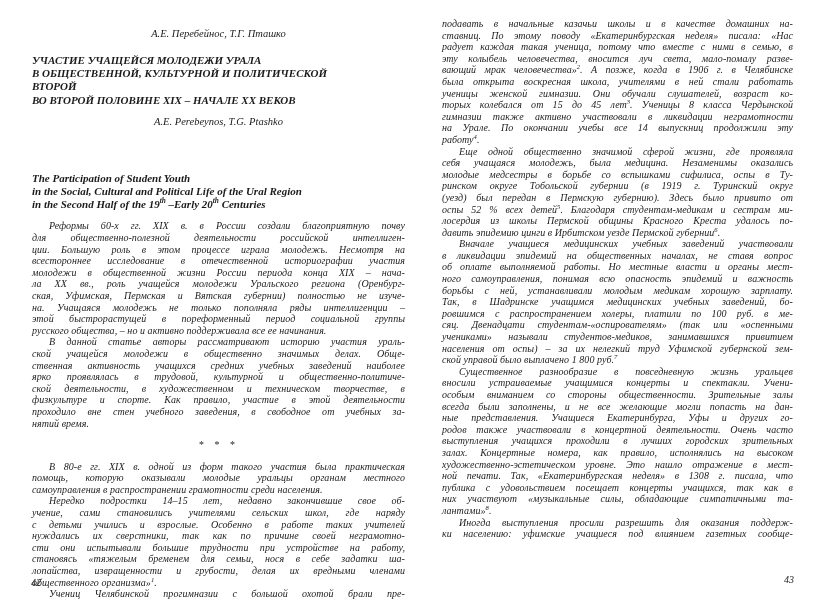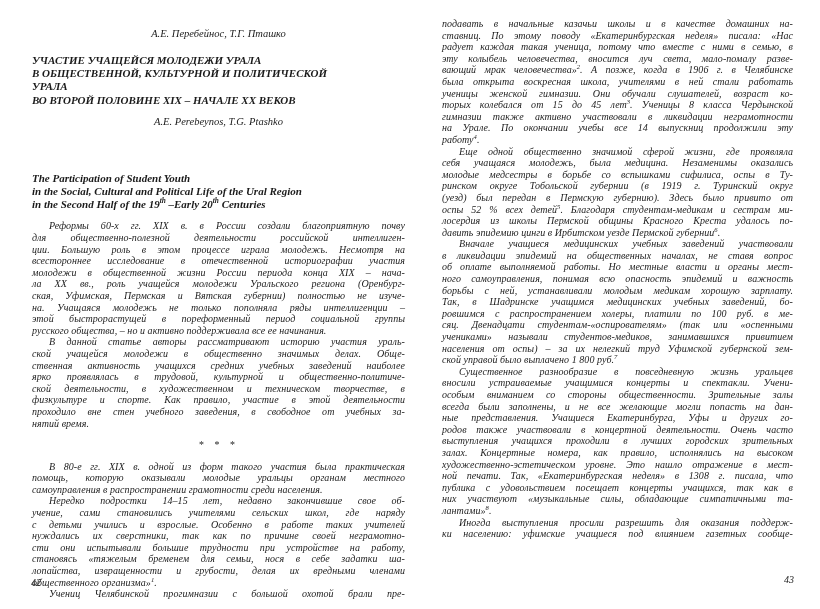--- a/index.html
+++ b/index.html
@@ -59,21 +59,21 @@
 </head>
 <body>
 
 <div class="spread">
 
   <div class="page page-left">
     <div class="authors authors-ru">А.Е. Перебейнос, Т.Г. Пташко</div>
     <div class="titleblock title-ru">
         <div>УЧАСТИЕ УЧАЩЕЙСЯ МОЛОДЕЖИ УРАЛА</div>
         <div>В ОБЩЕСТВЕННОЙ, КУЛЬТУРНОЙ И ПОЛИТИЧЕСКОЙ</div>
-        <div>УРАЛА</div>
+        <div>ВТОРОЙ</div>
         <div>ВО ВТОРОЙ ПОЛОВИНЕ XIX – НАЧАЛЕ XX ВЕКОВ</div>
       </div>
     <div class="authors authors-en">A.E. Perebeynos, T.G. Ptashko</div>
     <div class="titleblock title-en">
         <div>The Participation of Student Youth</div>
         <div>in the Social, Cultural and Political Life of the Ural Region</div>
         <div>in the Second Half of the 19<sup>th</sup> –Early 20<sup>th</sup> Centuries</div>
       </div>
     <div class="bodytext">
         <div class="para">

